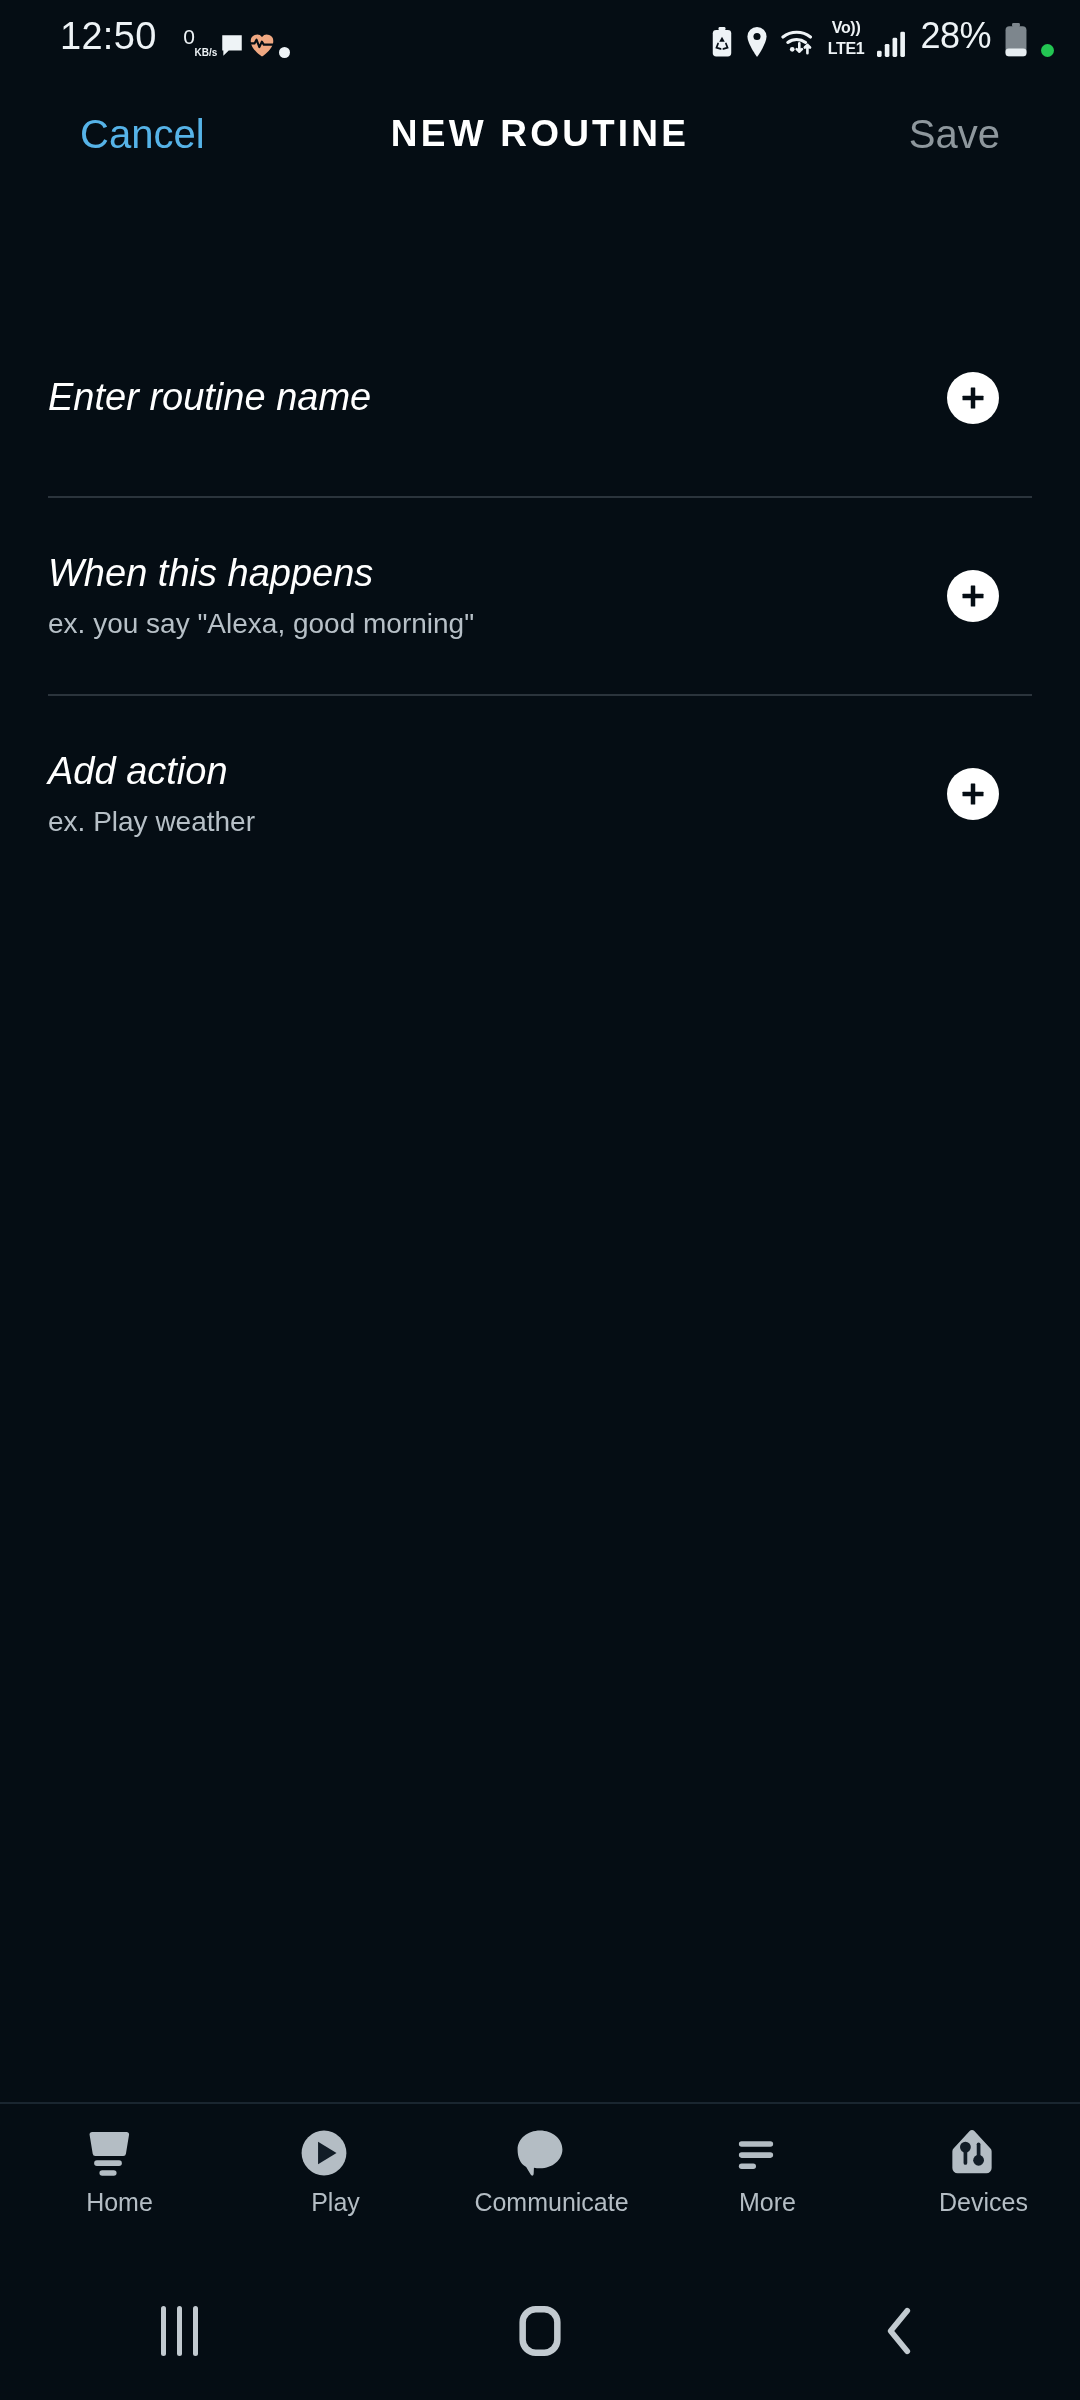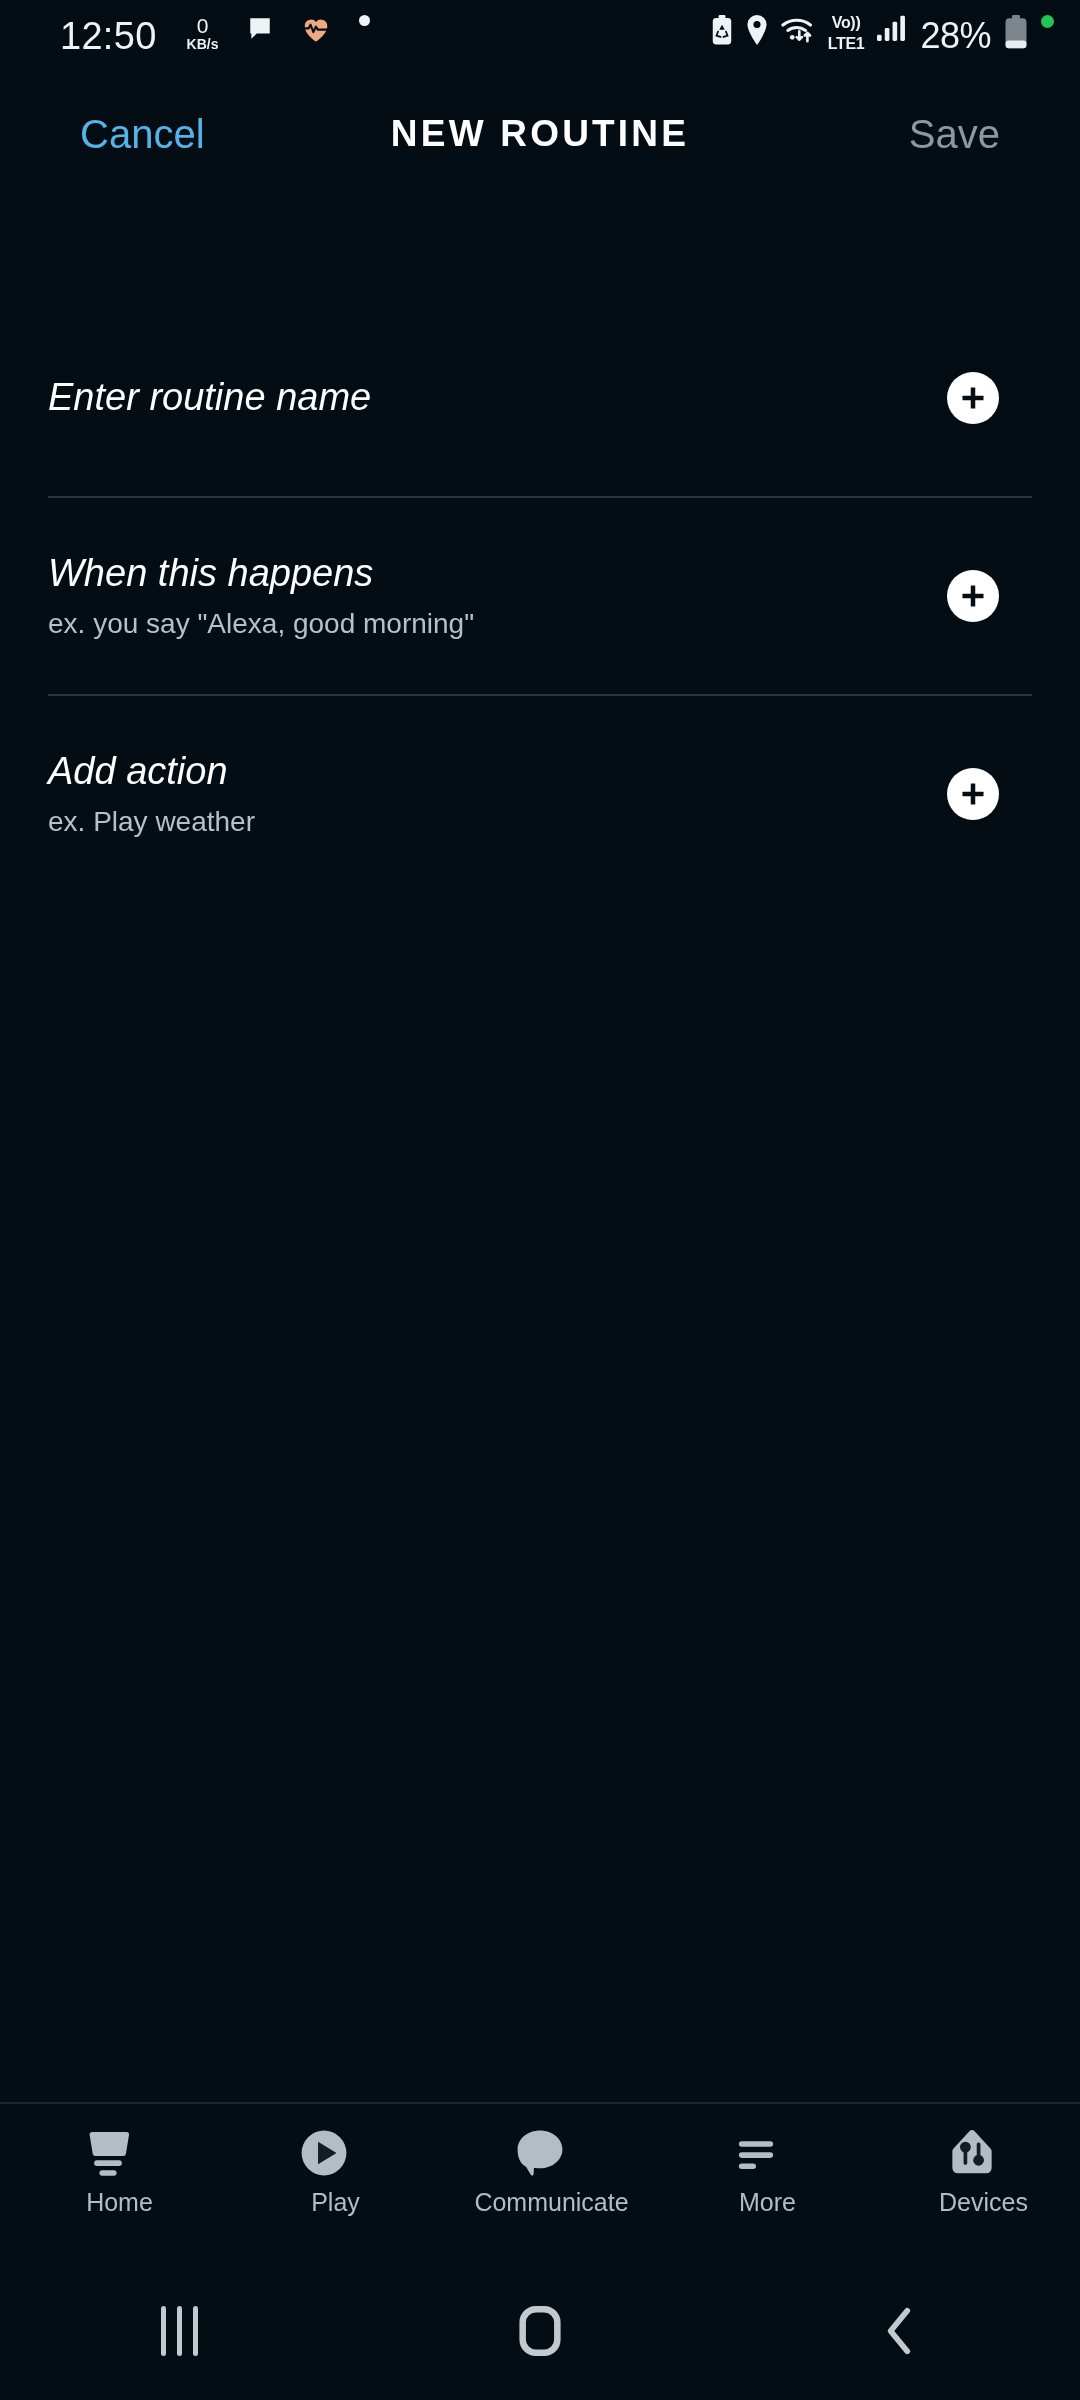--- a/index.html
+++ b/index.html
@@ -14,26 +14,26 @@
     width:1080px; height:2400px;
     background:#050d14;
   }
 
   
   .status-bar{
     position:absolute; top:0; left:0; width:1080px; height:72px;
     display:flex; align-items:center; justify-content:space-between;
     padding:0 26px 0 60px;
   }
-  .sb-left{ display:flex; align-items:flex-start; gap:28px; }
-  .sb-right{ display:flex; align-items:flex-start; gap:13px; }
+  .sb-left{ display:flex; align-items:flex-end; gap:2px; }
+  .sb-right{ display:flex; align-items:flex-end; gap:13px; }
   .sb-clock{ color:#eef3f6; font-size:38px; letter-spacing:.3px; font-weight:400; }
   .sb-netspeed{ display:flex; flex-direction:column; align-items:center; line-height:1; margin-left:2px; }
   .sb-netspeed .num{ color:#eef3f6; font-size:21px; font-weight:500; }
-  .sb-netspeed .unit{ color:#eef3f6; font-size:14px; font-weight:700; margin-top:1px; }
+  .sb-netspeed .unit{ color:#eef3f6; font-size:10px; font-weight:700; margin-top:1px;margin-left:34px; }
   .sb-icon{ display:flex; align-items:center; justify-content:center; }
   .sb-dot{ width:11px; height:11px; border-radius:50%; background:#eef3f6; }
   .sb-volte{ display:flex; flex-direction:column; align-items:center; line-height:1; }
   .sb-volte .t1{ color:#eef3f6; font-size:16px; font-weight:600; letter-spacing:-.3px; }
   .sb-volte .t2{ color:#eef3f6; font-size:16px; font-weight:700; letter-spacing:-.3px; margin-top:5px;}
   .sb-batt-text{ color:#eef3f6; font-size:36px; font-weight:400; letter-spacing:-.5px; }
   .sb-greendot{ width:13px; height:13px; border-radius:50%; background:#23c552; }
 
   
   .app-header{

